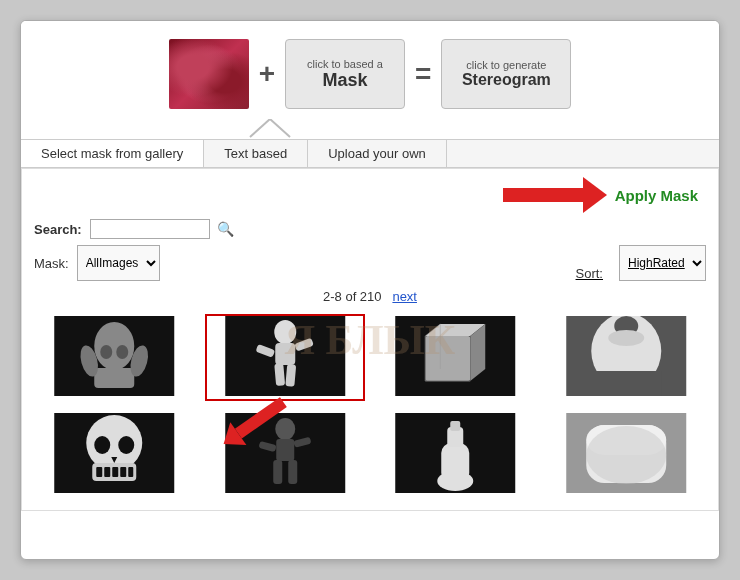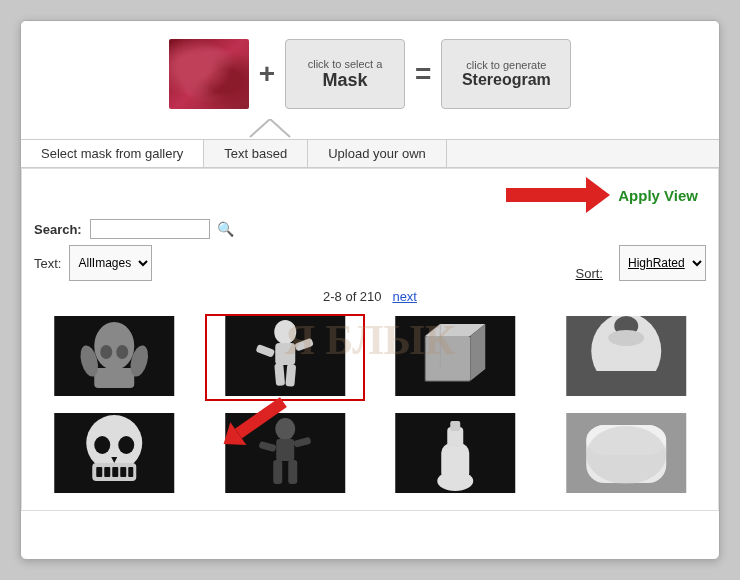--- a/index.html
+++ b/index.html
@@ -286,21 +286,21 @@
 
   <div class="top-section">
 
     <div class="texture-thumb">
       <div class="texture-inner"></div>
     </div>
 
     <div class="plus-sign">+</div>
 
     <div class="mask-box">
-      <span class="small-text">click to select a</span>
+      <span class="small-text">click to based a</span>
       <span class="big-text">Mask</span>
     </div>
 
     <div class="equals-sign">=</div>
 
     <div class="stereo-box">
       <span class="small-text">click to generate</span>
       <span class="big-text">Stereogram</span>
     </div>
   </div>
@@ -325,31 +325,31 @@
 
   <div class="content-area">
 
     <div class="watermark">Я БЛЫК</div>
 
     <div class="apply-mask-row">
       <div class="red-arrow">
         <div class="arrow-body"></div>
         <div class="arrow-head"></div>
       </div>
-      <span class="apply-mask-label">Apply View</span>
+      <span class="apply-mask-label">Apply Mask</span>
     </div>
 
     <div class="search-row">
       <span class="search-label">Search:</span>
       <input type="text" class="search-input" value="" style="">
       <span class="search-icon-btn">🔍</span>
     </div>
 
     <div class="view-sort-row">
-      <span class="view-label">Text:</span>
+      <span class="view-label">Mask:</span>
       <select class="view-select">
         <option>AllImages</option>
       </select>
       <div class="sort-group">
         <span class="sort-label">Sort:</span>
         <select class="sort-select">
           <option>HighRated</option>
         </select>
       </div>
     </div>

